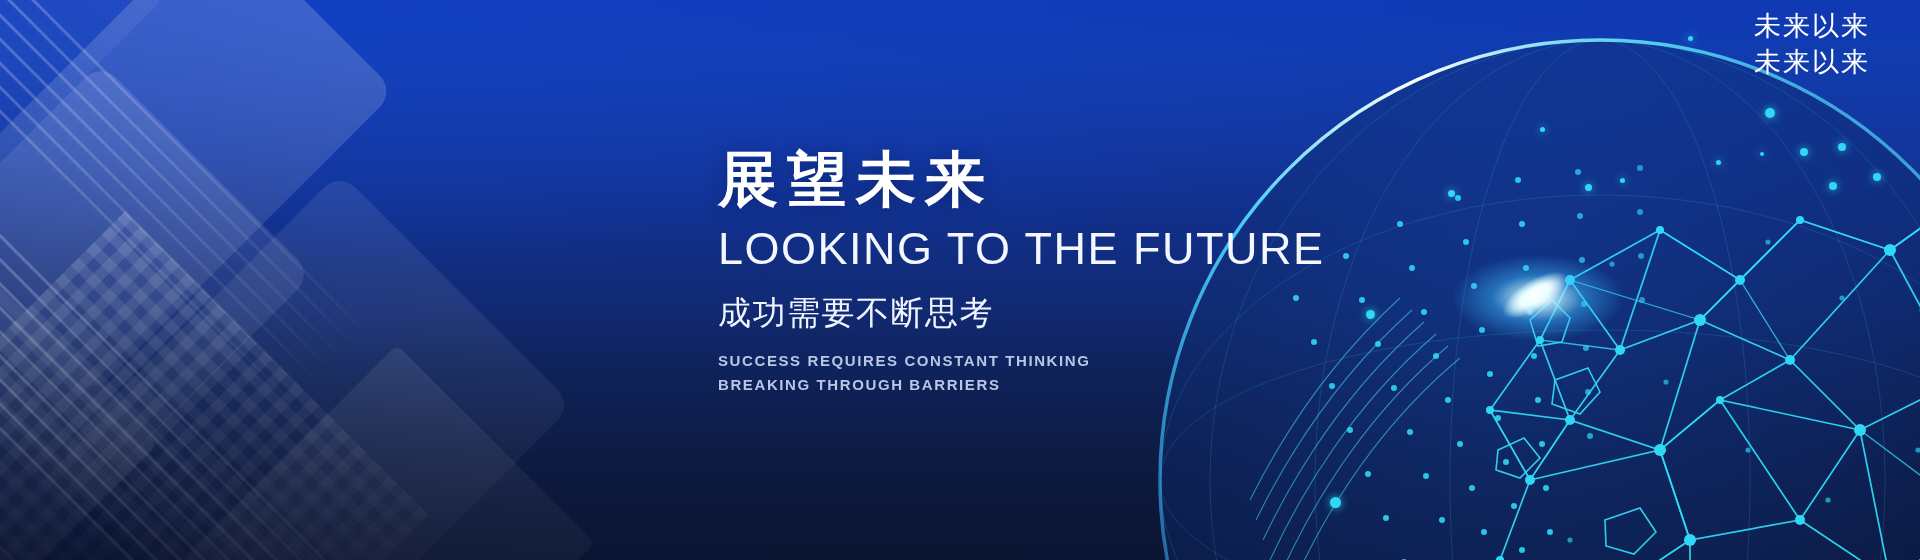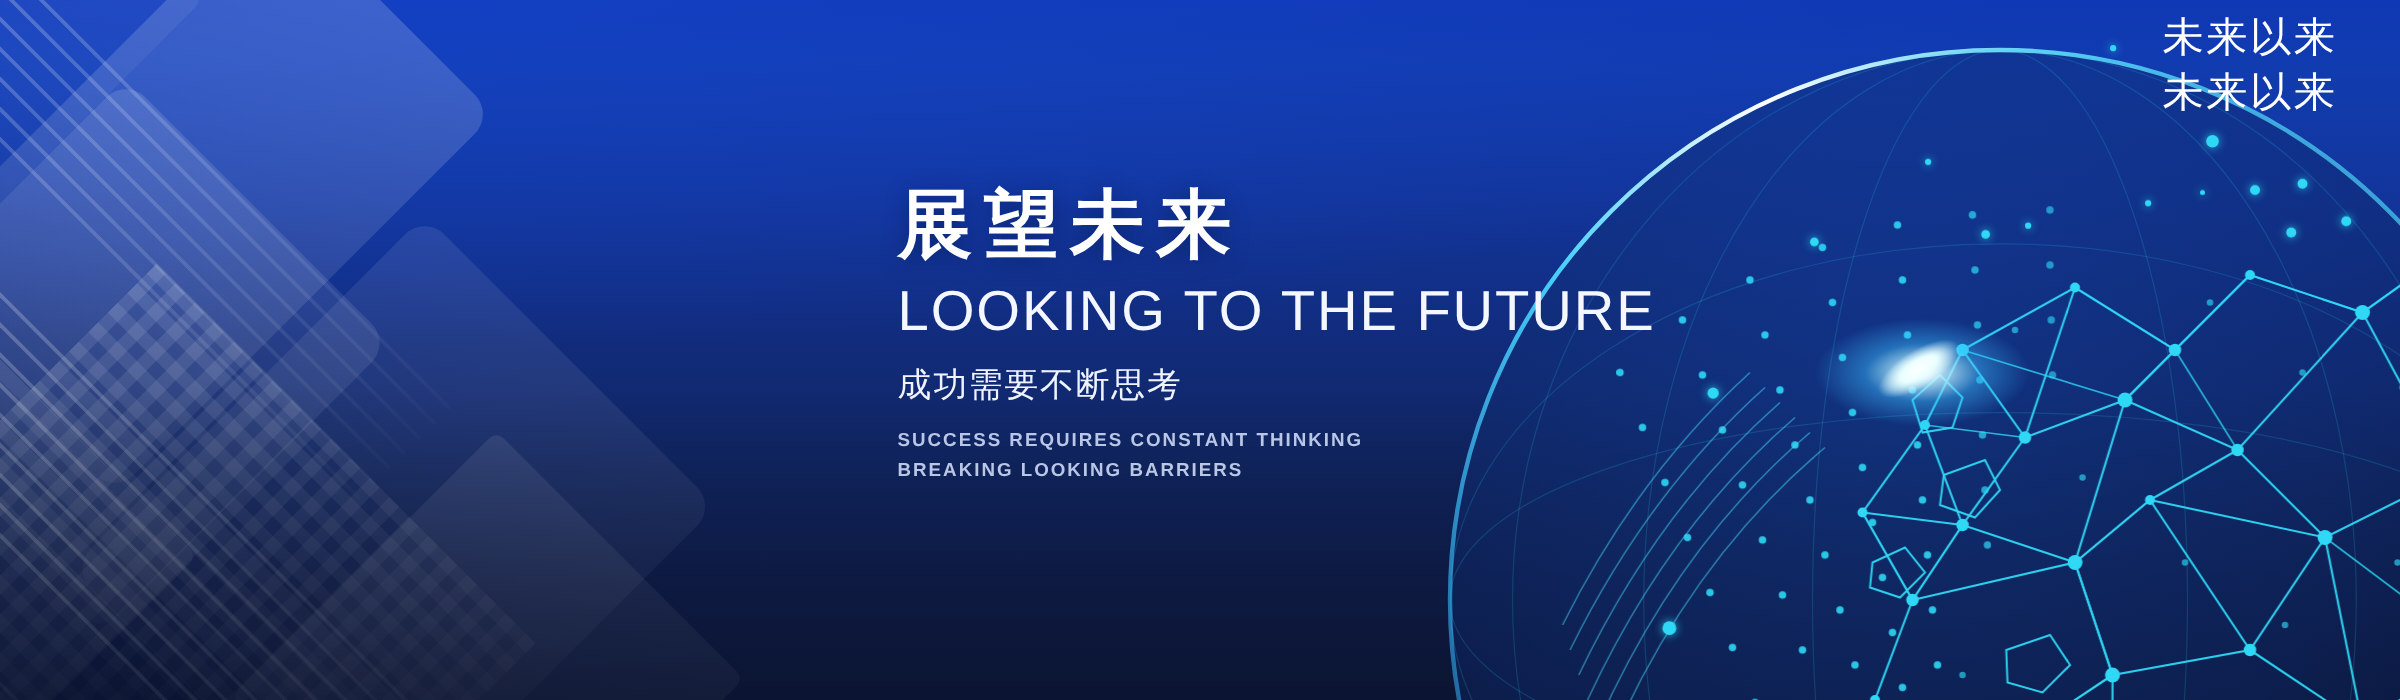--- a/index.html
+++ b/index.html
@@ -56,28 +56,28 @@
 
   .spark{position:absolute;border-radius:50%;background:#2fd8f5;
          box-shadow:0 0 8px rgba(47,216,245,.85);}
 
   
   #copy{position:absolute;left:718px;top:150px;width:620px;color:#fff;}
   #headline-cn{font-size:60px;font-weight:700;letter-spacing:9px;line-height:1;
     margin:0 0 16px 0;text-shadow:0 2px 18px rgba(0,20,70,.45);}
   #headline-en{font-size:45px;font-weight:300;letter-spacing:1.5px;line-height:1;
     margin:0 0 20px 0;color:#f4f7ff;}
-  .sub-cn{font-size:27px;font-weight:400;letter-spacing:1.5px;line-height:1.32;
+  .sub-cn{font-size:33px;font-weight:400;letter-spacing:1.5px;line-height:1.32;
     color:#eef3ff;margin:0;}
   #sub-en{margin-top:14px;}
   .sub-en-line{font-size:15px;font-weight:700;letter-spacing:1.6px;line-height:1.62;
     color:#b9c6e6;margin:0;}
 
   #corner-tag{position:absolute;right:50px;top:8px;text-align:left;color:#fff;
-    font-size:33px;font-weight:400;letter-spacing:2px;line-height:1.34;}
+    font-size:27px;font-weight:400;letter-spacing:2px;line-height:1.34;}
   #corner-tag div{white-space:nowrap;}
 </style>
 </head>
 <body>
 
 <div id="banner">
 
   <div class="deco-layer">
 
     <div class="dots-grid"></div>
@@ -408,21 +408,21 @@
   <div class="spark" style="left:1585px;top:184px;width:7px;height:7px;"></div>
   <div class="spark" style="left:1330px;top:497px;width:11px;height:11px;"></div>
   <div class="spark" style="left:1688px;top:36px;width:5px;height:5px;"></div>
 
   <div id="copy">
     <h1 id="headline-cn">展望未来</h1>
     <div id="headline-en">LOOKING TO THE FUTURE</div>
     <p class="sub-cn">成功需要不断思考</p>
     <div id="sub-en">
       <p class="sub-en-line">SUCCESS REQUIRES CONSTANT THINKING</p>
-      <p class="sub-en-line">BREAKING LOOKING BARRIERS</p>
+      <p class="sub-en-line">BREAKING THROUGH BARRIERS</p>
     </div>
   </div>
 
   <div id="corner-tag">
     <div>未来以来</div>
     <div>未来以来</div>
   </div>
 
 </div>
 

